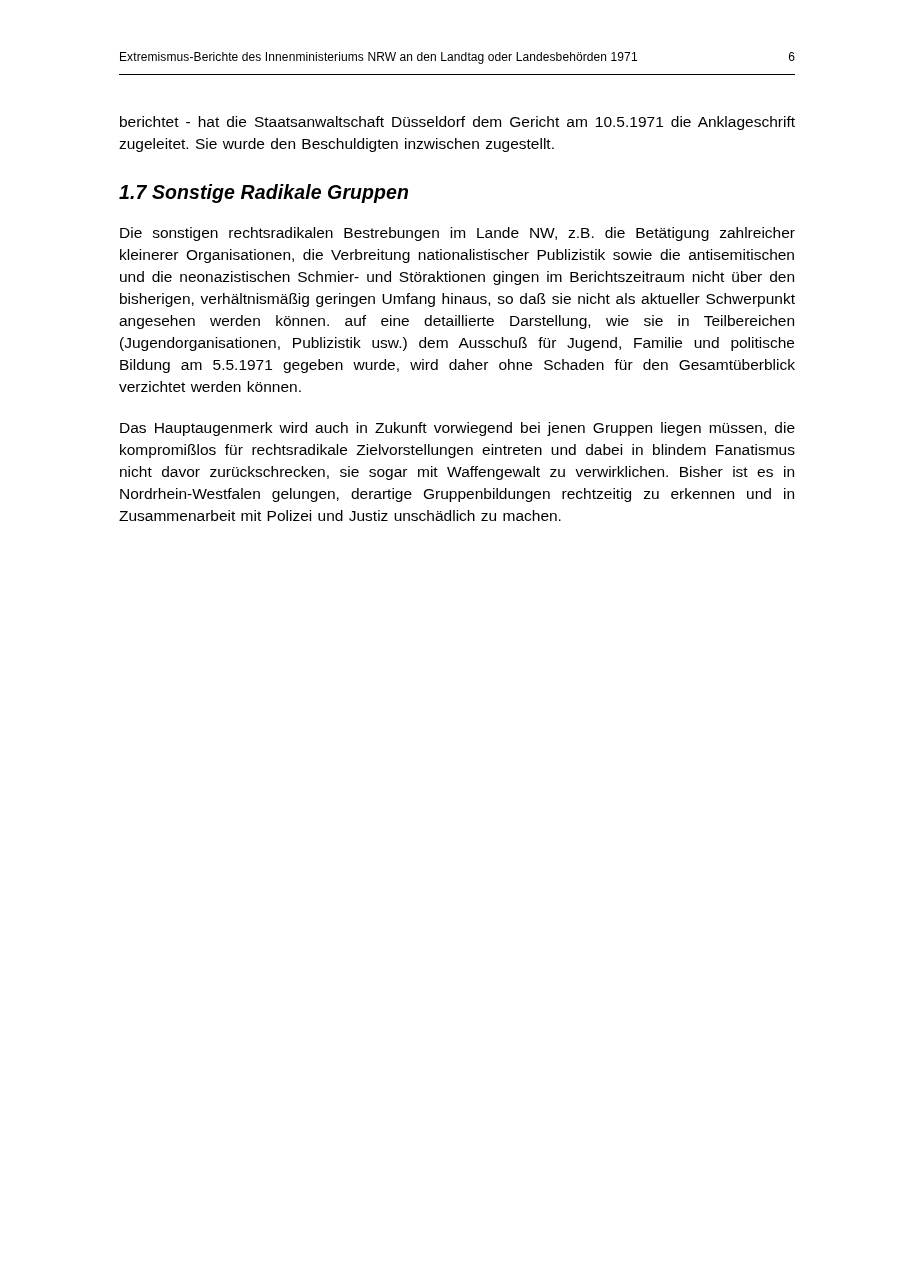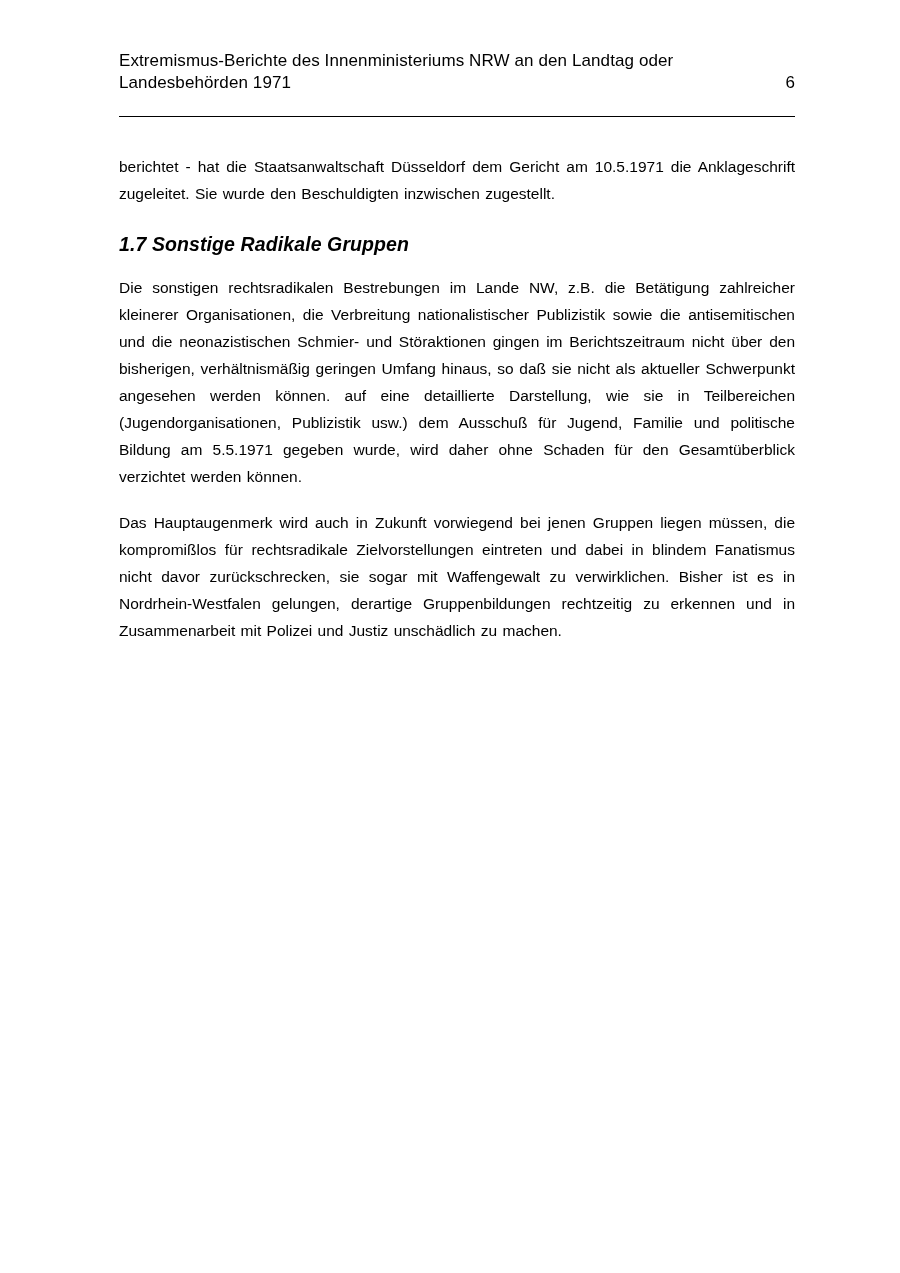--- a/index.html
+++ b/index.html
@@ -13,37 +13,37 @@
     height: 1273px;
     background: #ffffff;
     overflow: hidden;
     padding: 50px 105px 0 119px;
     color: #000000;
   }
   .page-header {
     display: flex;
     justify-content: space-between;
     align-items: flex-end;
-    font-size: 17px;
+    font-size: 12px;
     line-height: 1.3;
-    padding-bottom: 22px;
+    padding-bottom: 8px;
     border-bottom: 1.5px solid #000000;
   }
   .header-title {
     letter-spacing: 0.1px;
   }
   .page-number {
     padding-left: 20px;
   }
   .content {
     margin-top: 36px;
   }
   .content p {
     font-size: 15.5px;
-    line-height: 27px;
+    line-height: 22px;
     text-align: justify;
     margin-bottom: 19px;
     word-spacing: 1px;
   }
   .section-heading {
     font-size: 19.5px;
     font-weight: bold;
     margin: 26px 0 18px 0;
     letter-spacing: 0.1px;
     font-style: italic;

